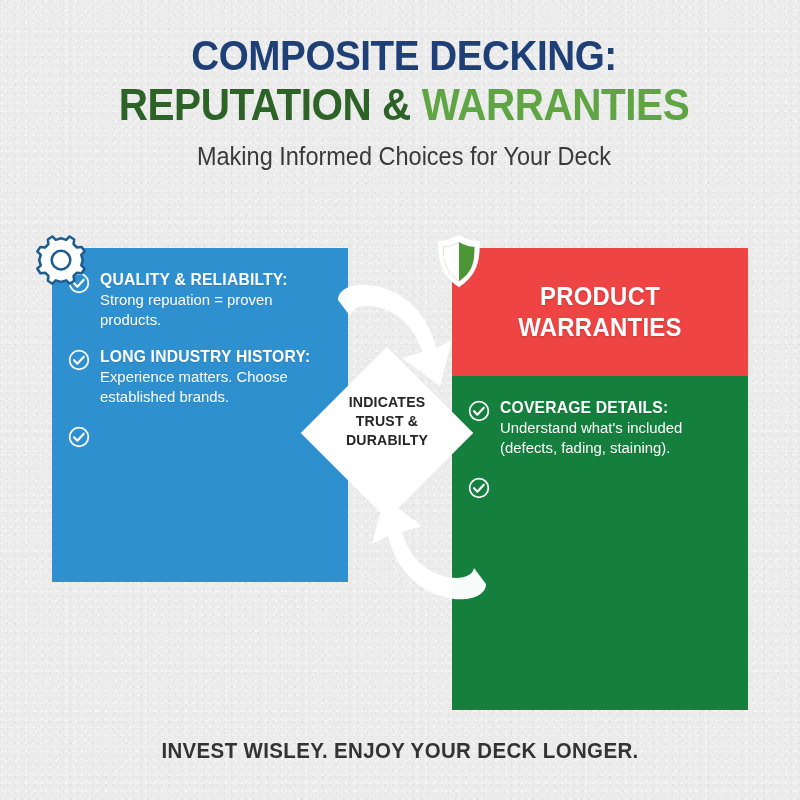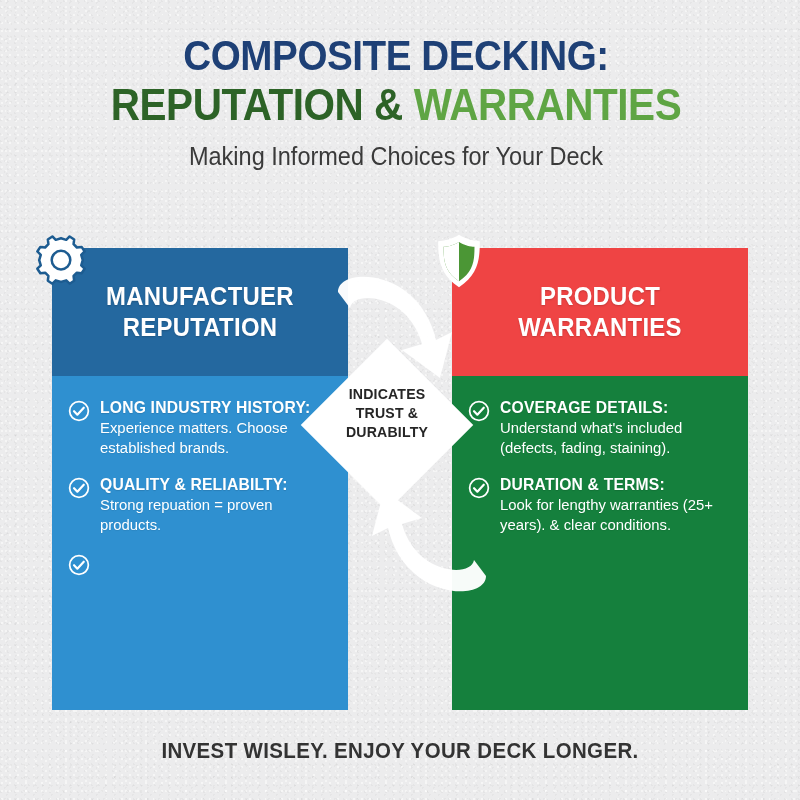--- a/index.html
+++ b/index.html
@@ -20,21 +20,21 @@
       radial-gradient(circle at 88% 81%, rgba(0,0,0,.028) 0 1px, transparent 1px),
       radial-gradient(circle at 25% 88%, rgba(255,255,255,.5) 0 1px, transparent 1px),
       radial-gradient(circle at 62% 12%, rgba(255,255,255,.45) 0 1px, transparent 1px);
     background-size:7px 7px, 11px 11px, 9px 9px, 13px 13px, 8px 8px, 10px 10px;
     pointer-events:none;
     z-index:0;
   }
   .stage{ position:absolute; inset:0; z-index:1; }
 
   
-  .title-wrap{ position:absolute; top:34px; left:4px; width:740px; text-align:center;padding-left:44px; }
+  .title-wrap{ position:absolute; top:34px; left:12px; width:740px; text-align:center;padding-left:44px; }
   .title-line1{
     font-family:"Liberation Sans Narrow","Liberation Sans",sans-serif;
     font-weight:bold; font-size:42px; letter-spacing:-0.5px;
     color:#1e4076; line-height:1.06;
     transform:scaleX(.92); transform-origin:center;
   }
   .title-line2{
     font-family:"Liberation Sans Narrow","Liberation Sans",sans-serif;
     font-weight:bold; font-size:44px; letter-spacing:-0.5px;
     line-height:1.08; margin-top:2px;
@@ -83,21 +83,21 @@
     text-shadow:0 1px 1px rgba(0,0,0,.12);
   }
   .it-body{
     font-family:"Liberation Sans Narrow","Liberation Sans",sans-serif;
     font-size:15.5px; color:#ffffff; line-height:1.28; margin-top:1px;
     transform:scaleX(.96); transform-origin:left center;
     text-shadow:0 1px 1px rgba(0,0,0,.08);
   }
 
   
-  .center-zone{ position:absolute; left:348px; top:278px; width:126px; height:310px; }
+  .center-zone{ position:absolute; left:348px; top:286px; width:126px; height:310px; }
   .arrows{ position:absolute; left:-12px; top:-4px; width:152px; height:320px; }
   .diamond{
     position:absolute; left:-22px; top:86px;
     width:122px; height:122px; background:#ffffff;
     transform:rotate(45deg);
     box-shadow:0 0 0 0 rgba(0,0,0,0);
   }
   .diamond-text{
     position:absolute; left:-30px; top:106px; width:138px;
     text-align:center;
@@ -135,48 +135,45 @@
     <div class="corner-icon">
       <svg viewBox="0 0 64 64" width="62" height="62">
         <path d="M32 6.5 L37.4 8.1 L40.9 4.6 L45.6 7.7 L45 12.6 L48.4 16 L53.3 15.4 L56.4 20.1
                  L52.9 23.6 L54.5 29 L52.9 34.4 L56.4 37.9 L53.3 42.6 L48.4 42 L45 45.4
                  L45.6 50.3 L40.9 53.4 L37.4 49.9 L32 51.5 L26.6 49.9 L23.1 53.4 L18.4 50.3
                  L19 45.4 L15.6 42 L10.7 42.6 L7.6 37.9 L11.1 34.4 L9.5 29 L11.1 23.6
                  L7.6 20.1 L10.7 15.4 L15.6 16 L19 12.6 L18.4 7.7 L23.1 4.6 L26.6 8.1 Z" fill="#ffffff" stroke="#1d5c91" stroke-width="2.6" stroke-linejoin="round"></path>
         <circle cx="32" cy="29" r="9.6" fill="#ffffff" stroke="#1d5c91" stroke-width="2.6"></circle>
       </svg>
     </div>
-    <div class="head">
-      <div class="panel-title"><span>MANUFACTUER REPUTATION</span></div>
-    </div>
     <div class="body">
+
+      <div class="item">
+        <div class="check">
+          <svg viewBox="0 0 24 24" width="22" height="22">
+            <circle cx="12" cy="12" r="10.2" fill="none" stroke="#fff" stroke-width="1.9"></circle>
+            <path d="M6.6 12.3 L10.2 16 L17.2 8.4" fill="none" stroke="#fff" stroke-width="2.4" stroke-linecap="round" stroke-linejoin="round"></path>
+          </svg>
+        </div>
+        <div class="txt">
+          <div class="it-head">QUALITY &amp; RELIABILTY:</div>
+          <div class="it-body">Strong repuation = proven products.</div>
+        </div>
+      </div>
 
       <div class="item">
         <div class="check">
           <svg viewBox="0 0 24 24" width="22" height="22">
             <circle cx="12" cy="12" r="10.2" fill="none" stroke="#fff" stroke-width="1.9"></circle>
             <path d="M6.6 12.3 L10.2 16 L17.2 8.4" fill="none" stroke="#fff" stroke-width="2.4" stroke-linecap="round" stroke-linejoin="round"></path>
           </svg>
         </div>
         <div class="txt">
           <div class="it-head">LONG INDUSTRY HISTORY:</div>
           <div class="it-body">Experience matters. Choose established brands.</div>
-        </div>
-      </div>
-
-      <div class="item">
-        <div class="check">
-          <svg viewBox="0 0 24 24" width="22" height="22">
-            <circle cx="12" cy="12" r="10.2" fill="none" stroke="#fff" stroke-width="1.9"></circle>
-            <path d="M6.6 12.3 L10.2 16 L17.2 8.4" fill="none" stroke="#fff" stroke-width="2.4" stroke-linecap="round" stroke-linejoin="round"></path>
-          </svg>
-        </div>
-        <div class="txt">
-          <div class="it-head">QUALITY &amp; RELIABILTY:</div>
-          <div class="it-body">Strong repuation = proven products.</div>
         </div>
       </div>
 
       <div class="item">
         <div class="check">
           <svg viewBox="0 0 24 24" width="22" height="22">
             <circle cx="12" cy="12" r="10.2" fill="none" stroke="#fff" stroke-width="1.9"></circle>
             <path d="M6.6 12.3 L10.2 16 L17.2 8.4" fill="none" stroke="#fff" stroke-width="2.4" stroke-linecap="round" stroke-linejoin="round"></path>
           </svg>
         </div>
@@ -213,24 +210,20 @@
         </div>
       </div>
 
       <div class="item">
         <div class="check">
           <svg viewBox="0 0 24 24" width="22" height="22">
             <circle cx="12" cy="12" r="10.2" fill="none" stroke="#fff" stroke-width="1.9"></circle>
             <path d="M6.6 12.3 L10.2 16 L17.2 8.4" fill="none" stroke="#fff" stroke-width="2.4" stroke-linecap="round" stroke-linejoin="round"></path>
           </svg>
         </div>
-        <div class="txt">
-          <div class="it-head">DURATION &amp; TERMS:</div>
-          <div class="it-body">Look for lengthy warranties (25+ years). &amp; clear conditions.</div>
-        </div>
       </div>
 
 
     </div>
   </div>
 
   <div class="center-zone">
     <div class="arrows">
       <svg viewBox="0 0 152 320" width="152" height="320">
 

